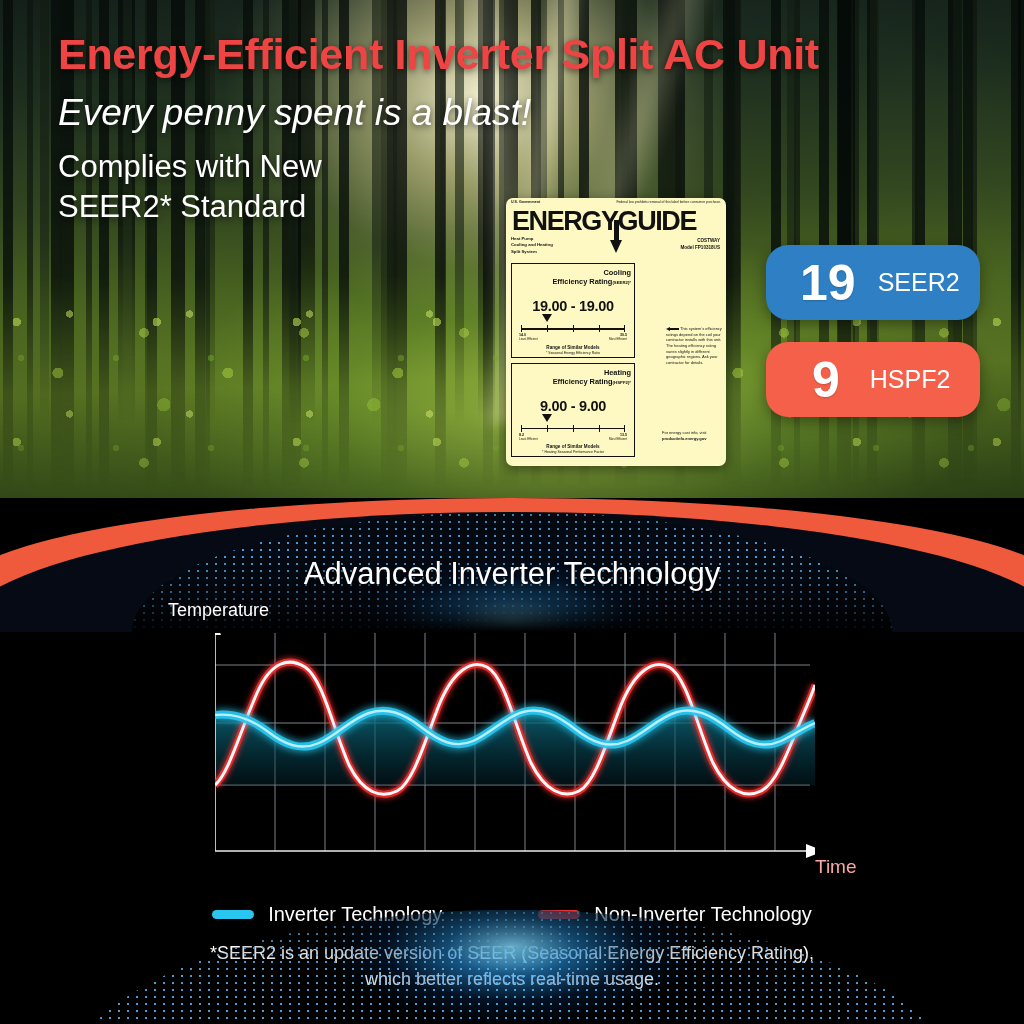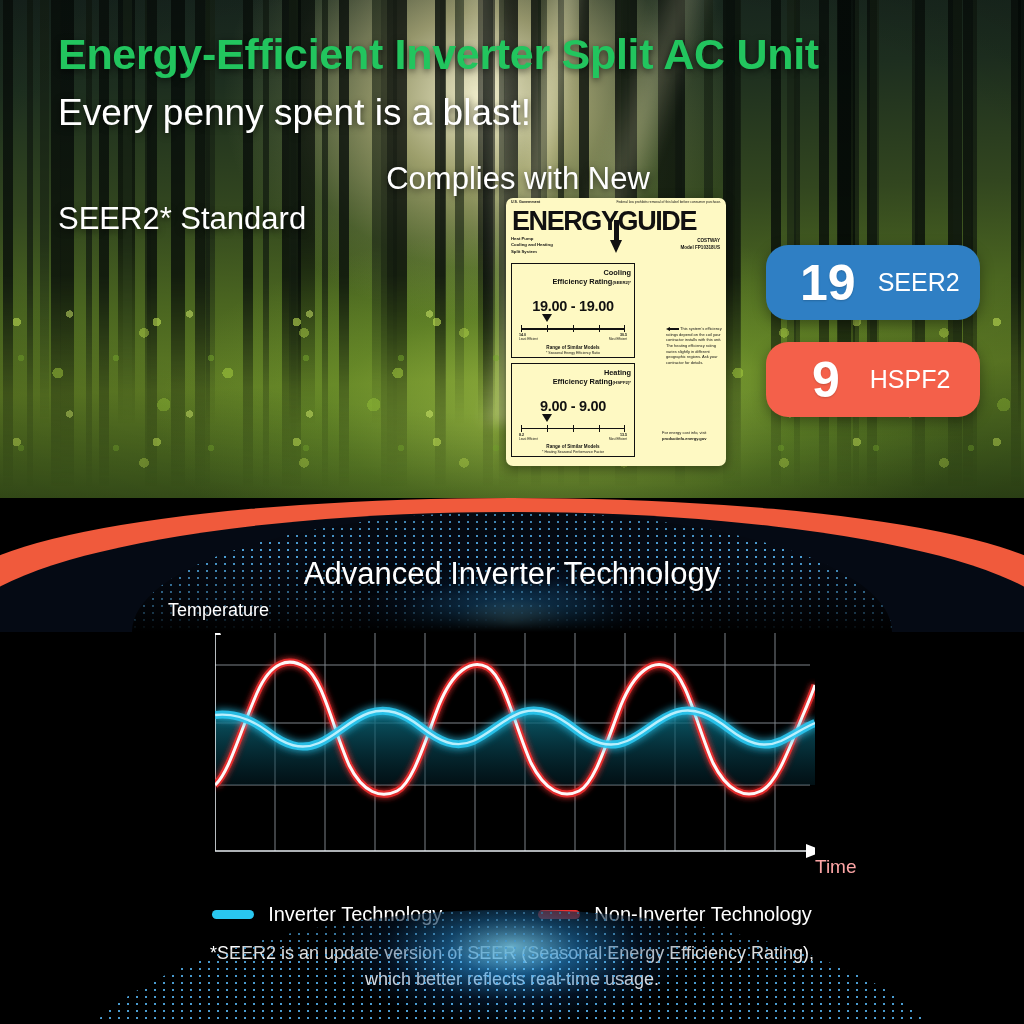--- a/index.html
+++ b/index.html
@@ -58,30 +58,30 @@
       radial-gradient(circle 8px at 90% 36%, rgba(190,224,78,.55) 0 60%, rgba(0,0,0,0) 61%),
       radial-gradient(circle 5px at 22% 80%, rgba(120,170,46,.60) 0 60%, rgba(0,0,0,0) 61%);
     background-size: 140px 120px, 170px 150px, 120px 100px, 210px 180px, 160px 130px, 95px 90px;
     opacity:.8; filter:blur(.6px);
   }
   .hero-vignette { position:absolute; inset:0;
     background:radial-gradient(ellipse 120% 95% at 50% 38%, rgba(0,0,0,0) 42%, rgba(0,0,0,.45) 100%); }
 
   .hero-text { position:absolute; left:58px; top:30px; width:920px; }
   .h-title {
-    color:#22c55e; font-size:43px; font-weight:bold; letter-spacing:-.3px;
+    color:#ef4444; font-size:43px; font-weight:bold; letter-spacing:-.3px;
     line-height:1.12; text-shadow:0 2px 7px rgba(0,0,0,.62);
   }
   .h-sub {
     color:#ffffff; font-size:37px; font-weight:normal; margin-top:14px;
-    line-height:1.16; text-shadow:0 2px 7px rgba(0,0,0,.66);
+    line-height:1.16; text-shadow:0 2px 7px rgba(0,0,0,.66);font-style:italic;
   }
   .h-line { color:#ffffff; font-size:31px; font-weight:normal; line-height:1.3;
             text-shadow:0 2px 7px rgba(0,0,0,.66); }
-  .h-line.first { margin-top:24px;text-align:center; }
+  .h-line.first { margin-top:12px; }
 
   
   .eg { position:absolute; left:506px; top:198px; width:220px; height:268px;
         background:#fef9c3; color:#111; overflow:hidden;
         box-shadow:0 3px 12px rgba(0,0,0,.45);border-radius:7px; }
   .eg-topline { display:flex; justify-content:space-between; align-items:flex-start;
         padding:3px 5px 0 5px; font-size:3.6px; font-weight:bold; line-height:1.1; }
   .eg-topline .r { font-size:3.4px; font-weight:normal; }
   .eg-brandblock {
     position:relative; height:58px; padding:0 5px;

